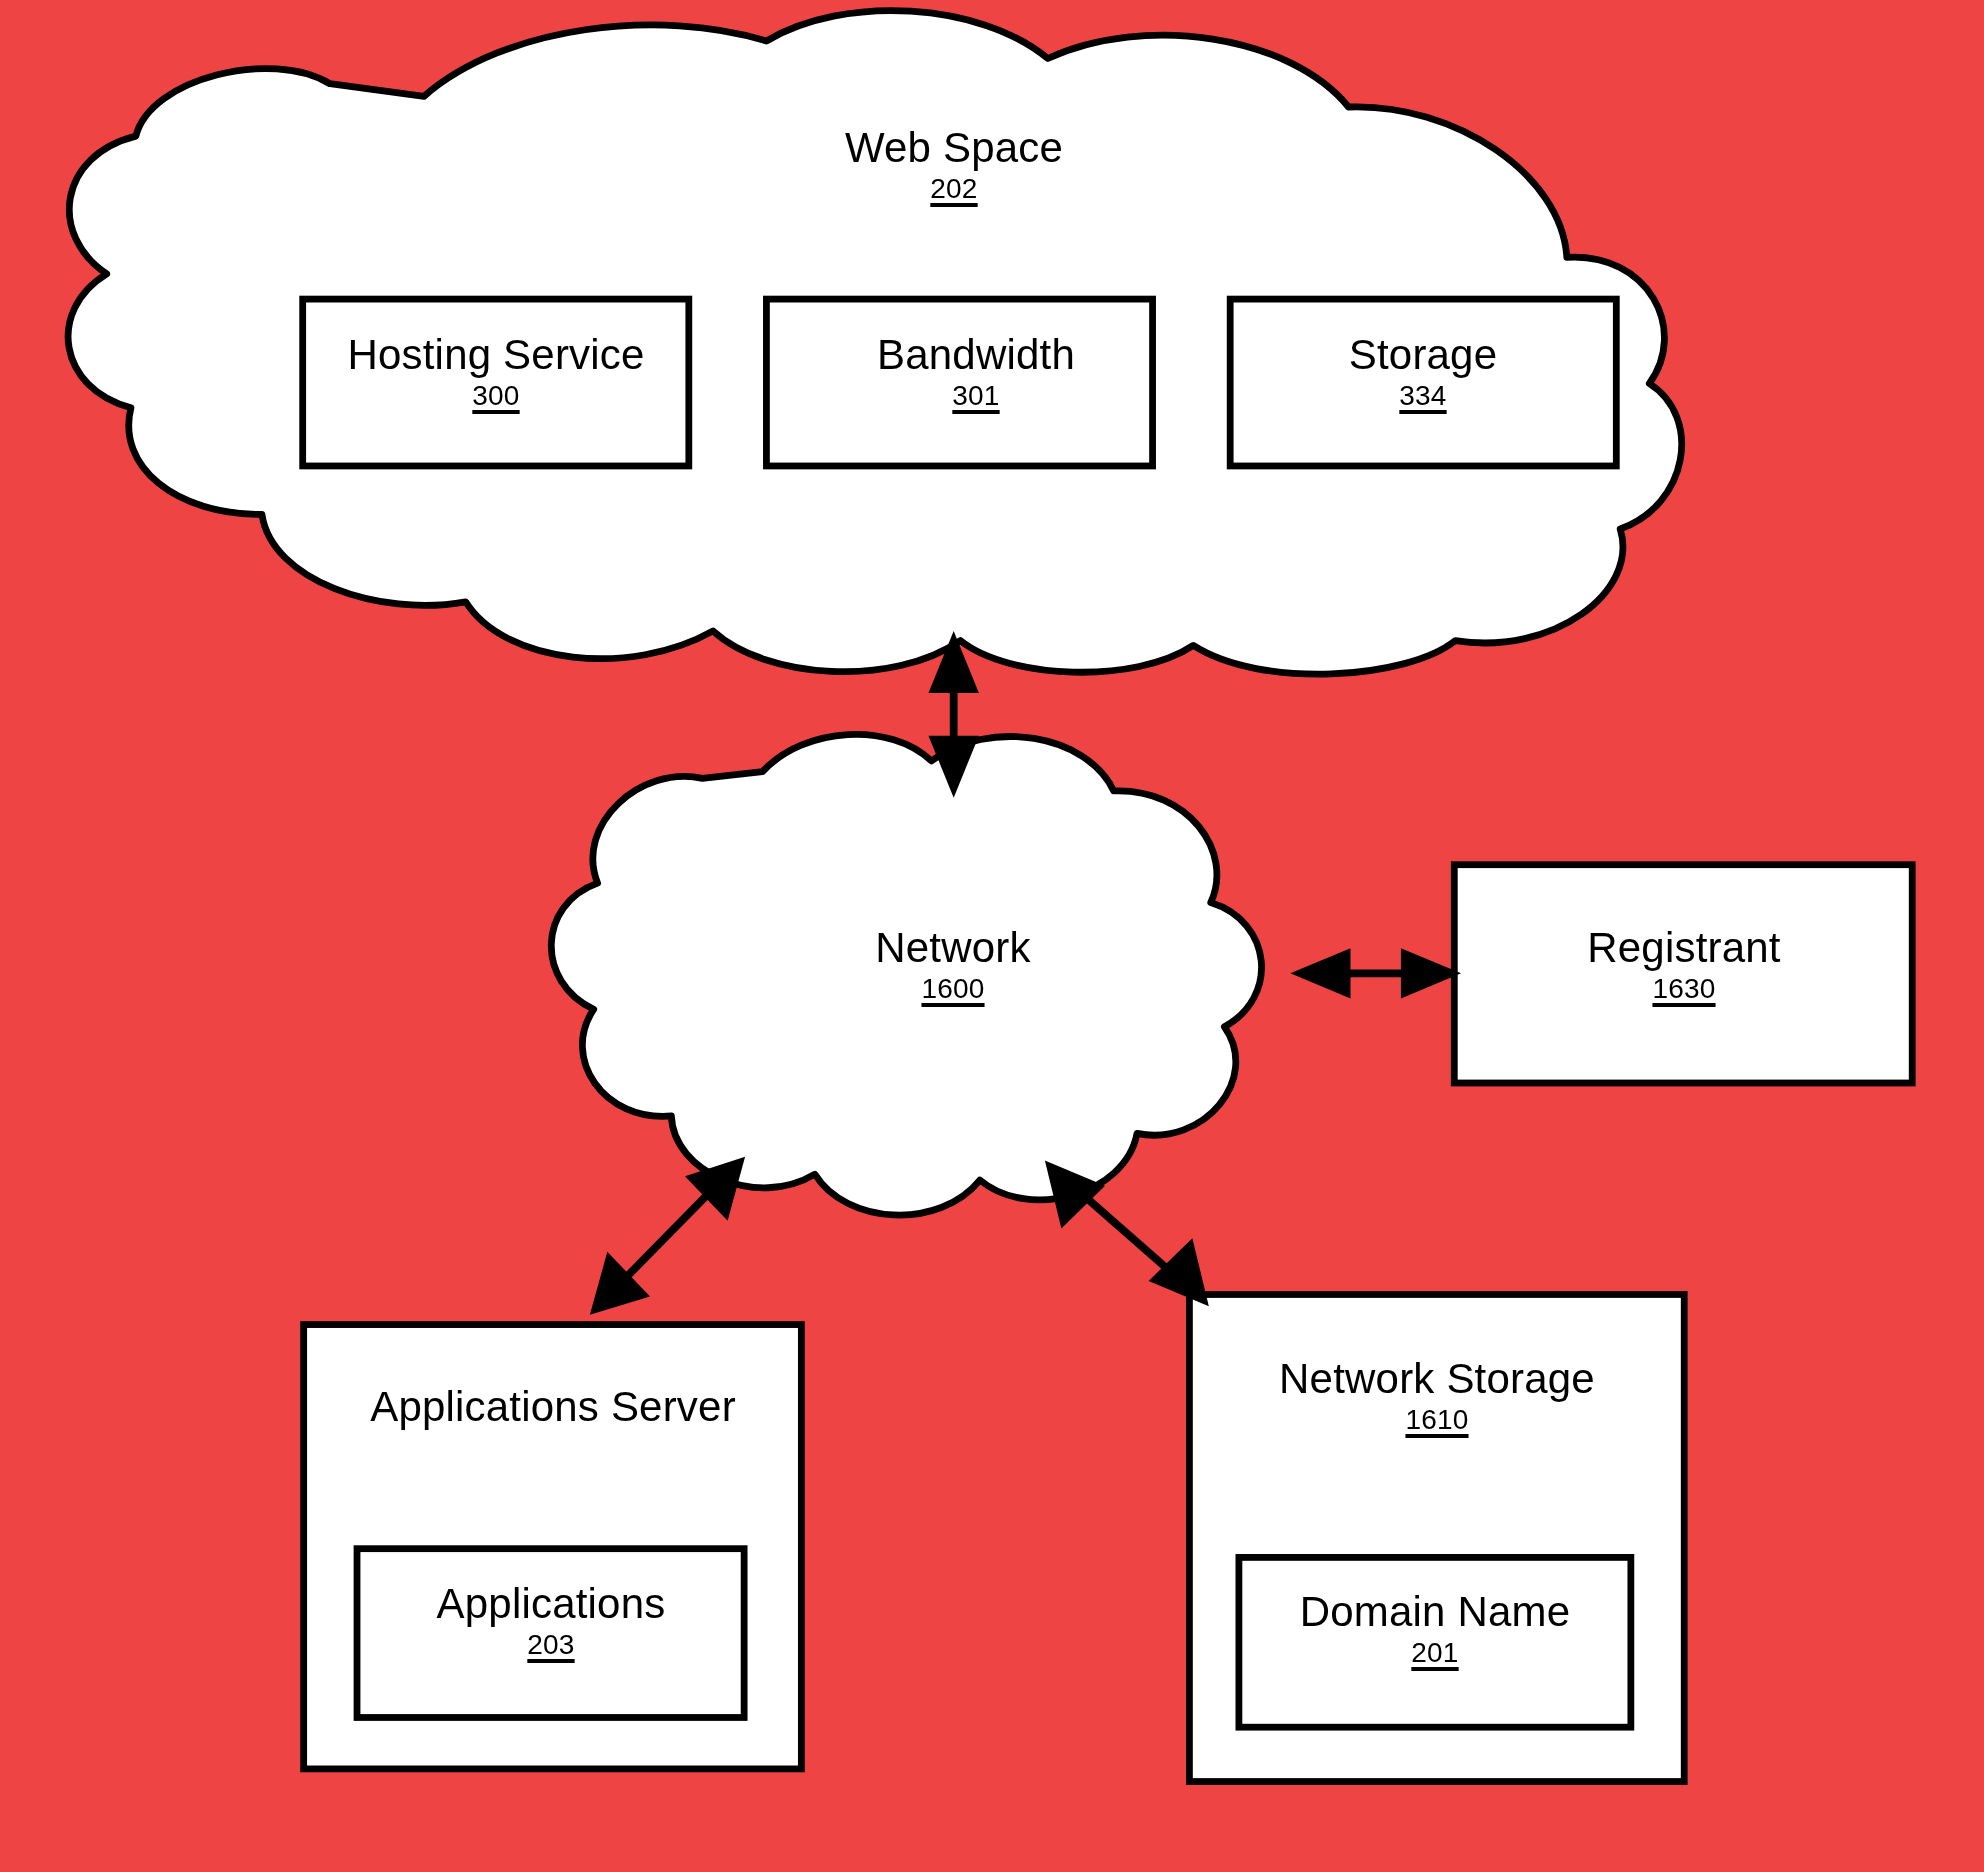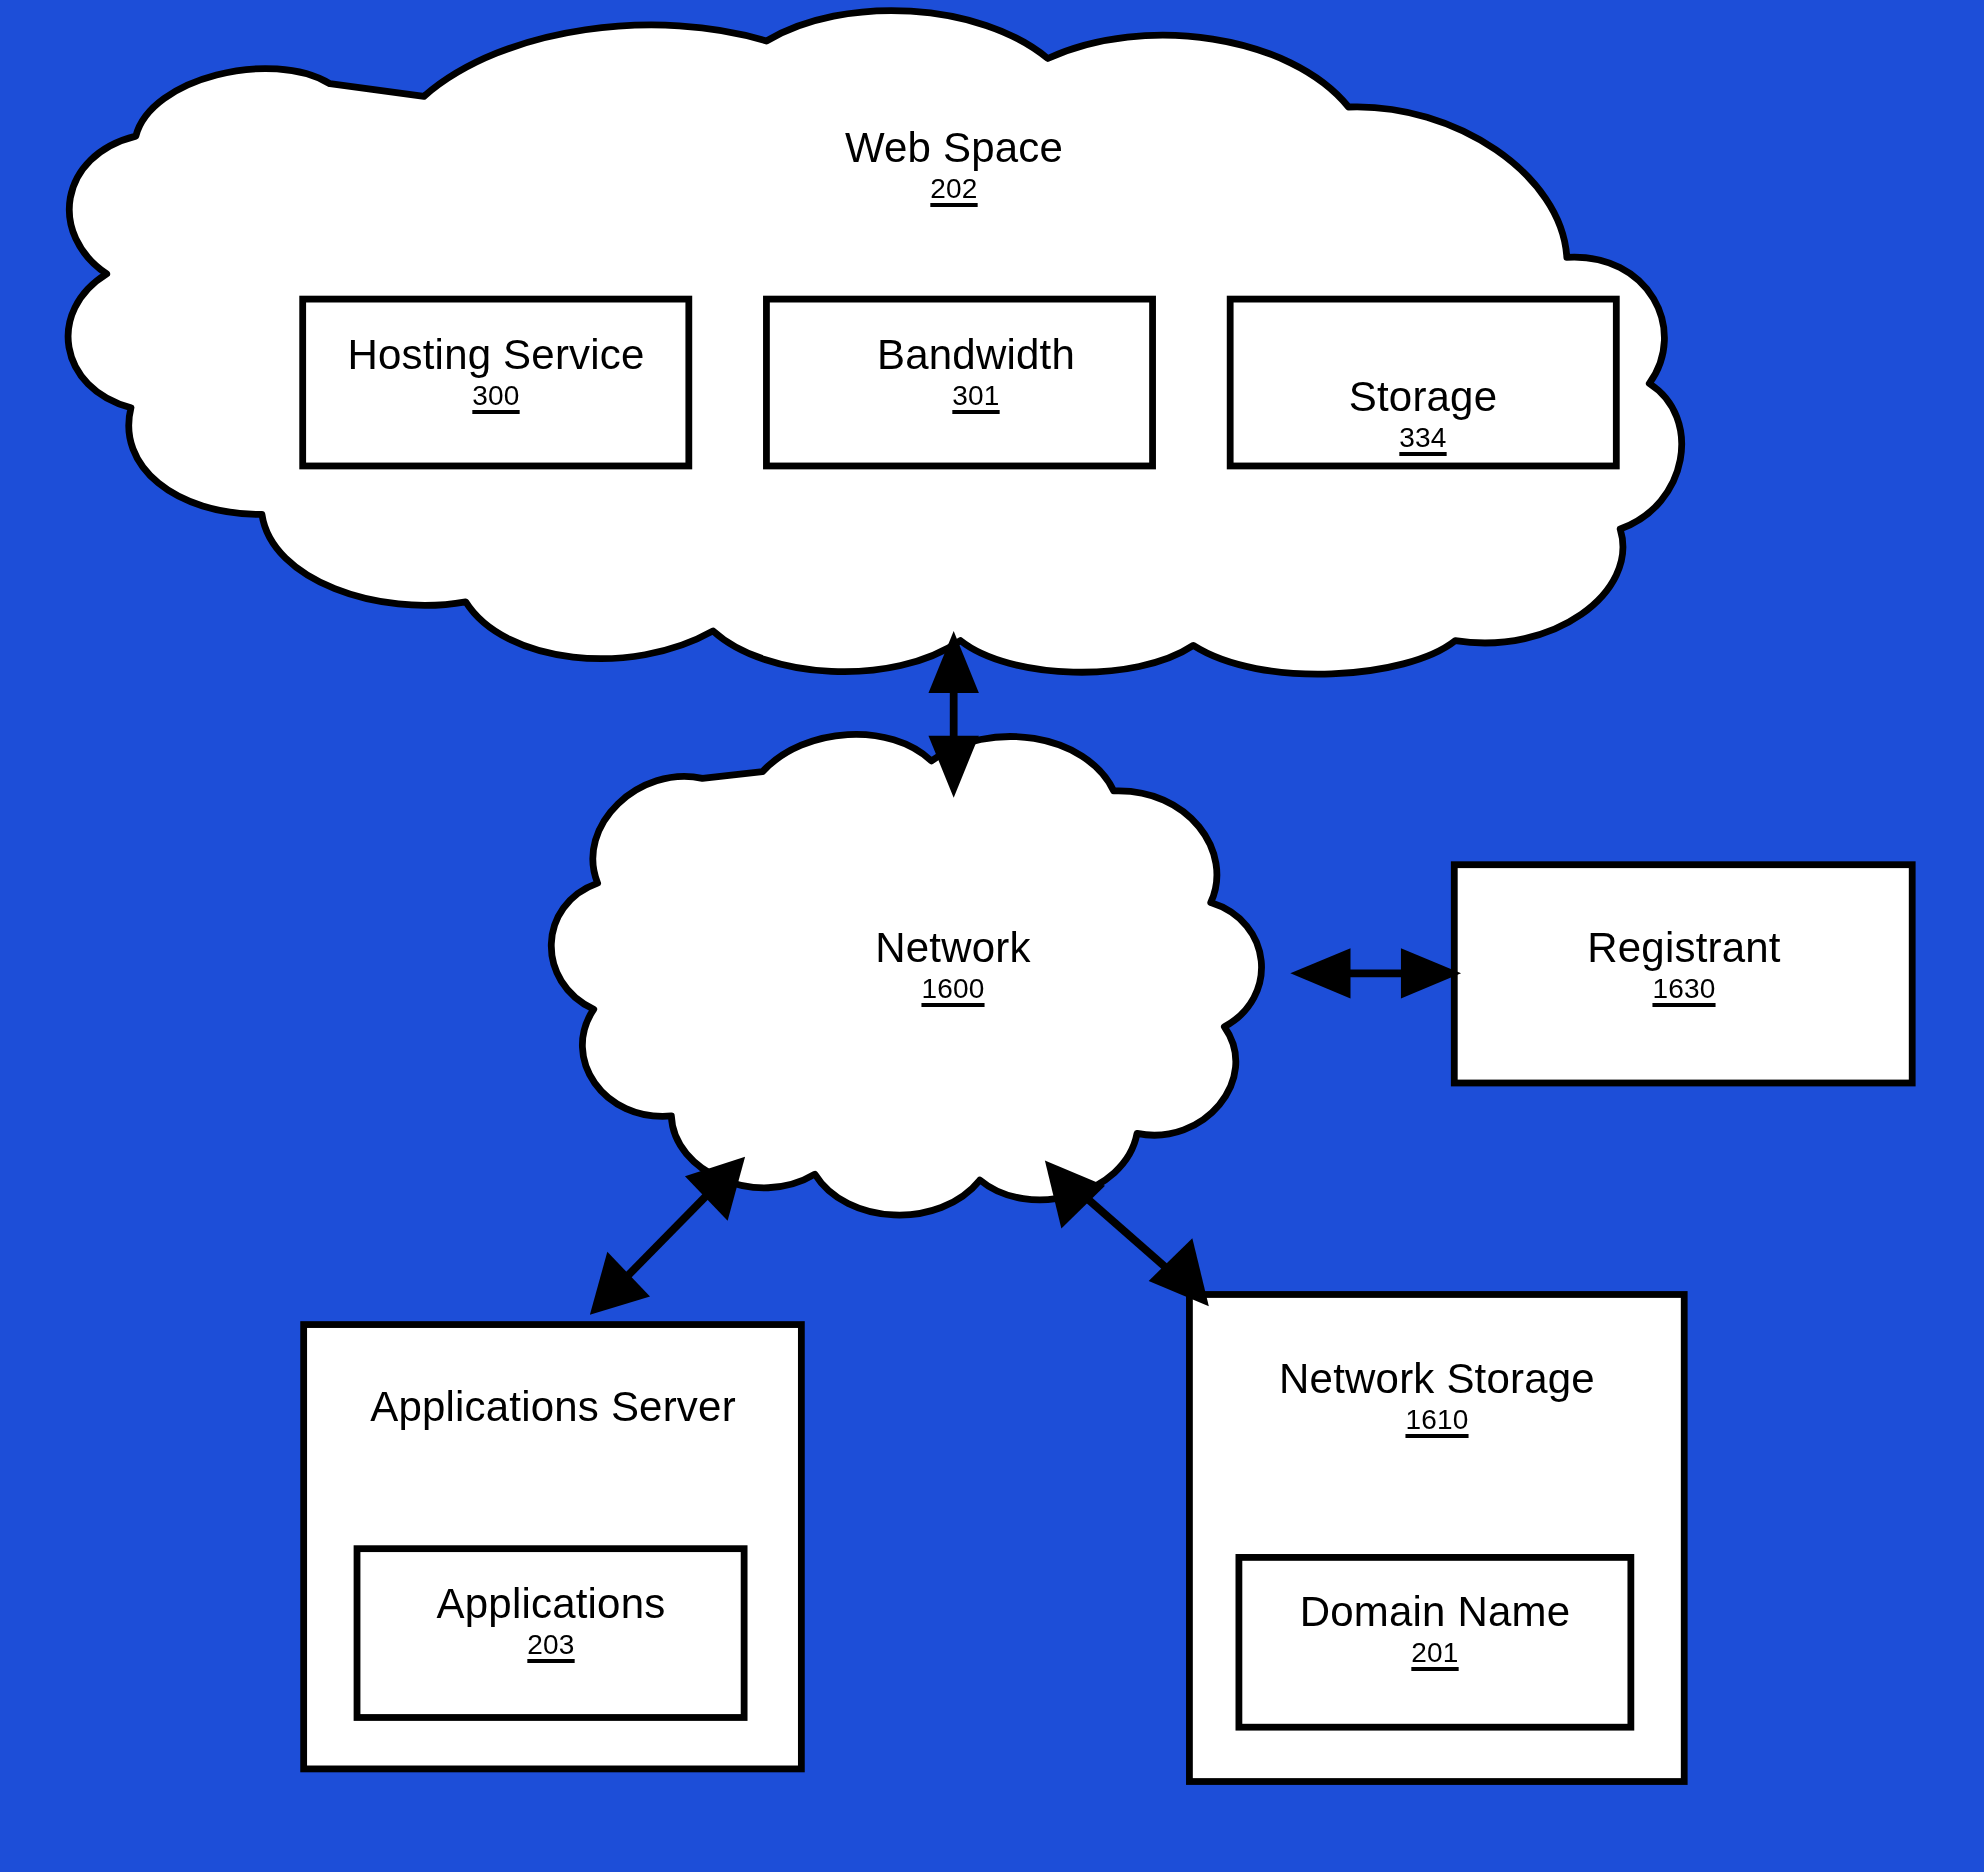--- a/index.html
+++ b/index.html
@@ -11,21 +11,21 @@
     width: 1984px;
     height: 1873px;
     font-family: "Liberation Sans", sans-serif;
     color: #000000;
     overflow: hidden;
   }
   #figure-root {
     position: relative;
     width: 1984px;
     height: 1873px;
-    background: #1d4ed8;
+    background: #ef4444;
   }
   svg.diagram-layer {
     position: absolute;
     top: 0;
     left: 0;
     width: 1984px;
     height: 1873px;
   }
   .cloud-path {
     fill: #ffffff;
@@ -156,21 +156,21 @@
   <div class="lbl" style="left: 302px; top: 331px; width: 388px;">
     <span class="title-line">Hosting Service</span>
     <span class="ref-line">300</span>
   </div>
 
   <div class="lbl" style="left: 782px; top: 331px; width: 388px;">
     <span class="title-line">Bandwidth</span>
     <span class="ref-line">301</span>
   </div>
 
-  <div class="lbl" style="left: 1229px; top: 331px; width: 388px; margin-top: 42px;">
+  <div class="lbl" style="left: 1229px; top: 331px; width: 388px;">
     <span class="title-line">Storage</span>
     <span class="ref-line">334</span>
   </div>
 
   <div class="lbl" style="left: 759px; top: 924px; width: 388px;">
     <span class="title-line">Network</span>
     <span class="ref-line">1600</span>
   </div>
 
   <div class="lbl" style="left: 1490px; top: 924px; width: 388px;">

